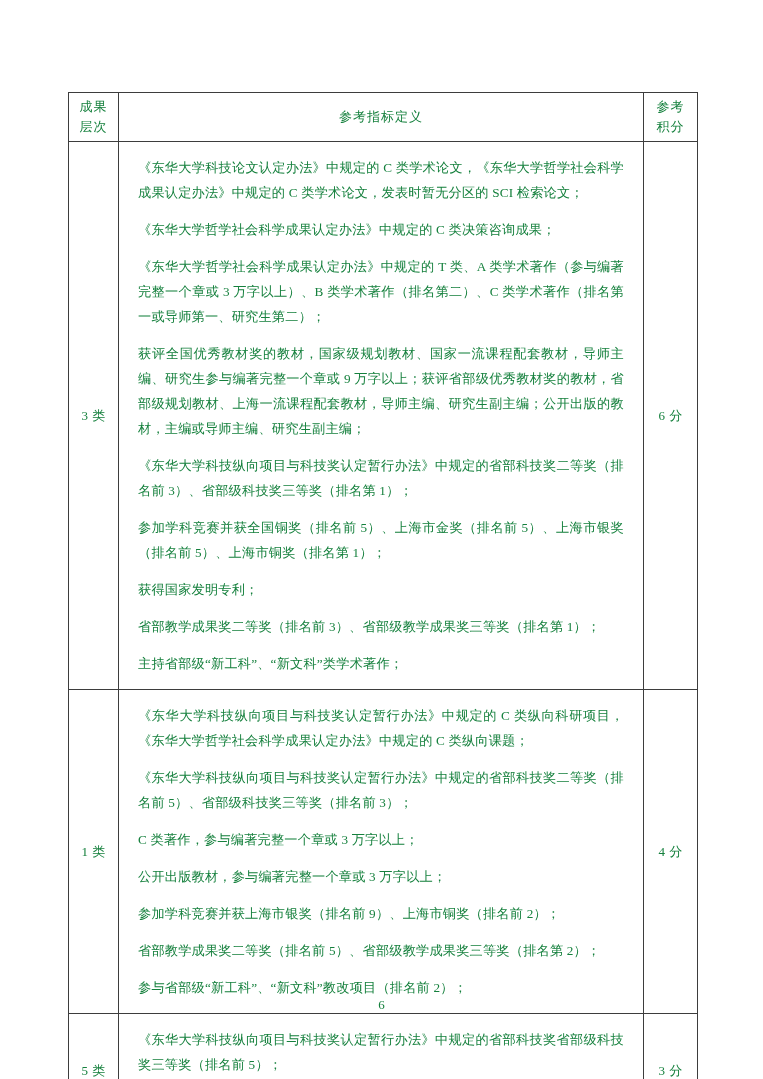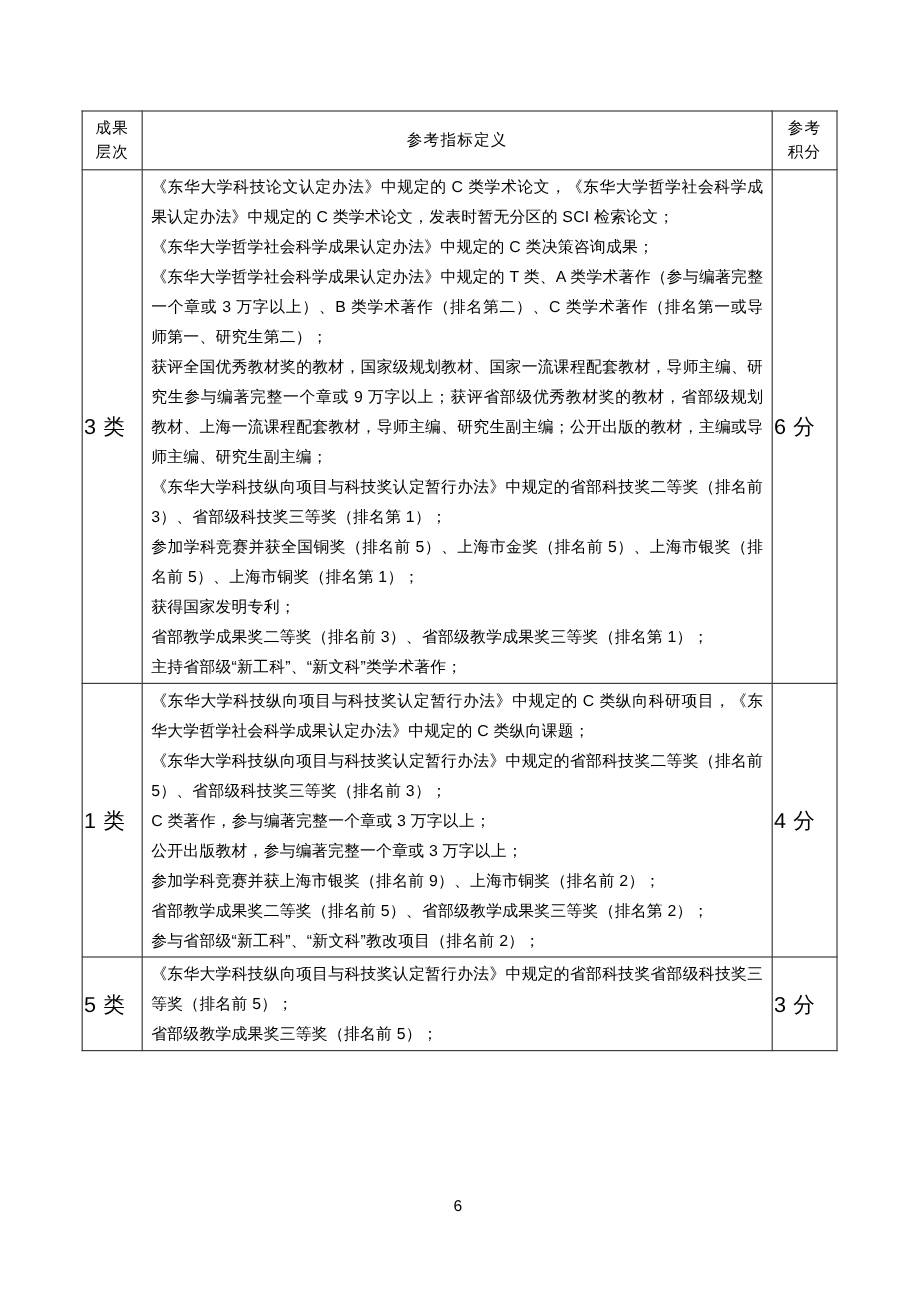--- a/index.html
+++ b/index.html
@@ -5,22 +5,22 @@
   html, body {
     margin: 0;
     padding: 0;
     background: #ffffff;
   }
   .page {
     position: relative;
     width: 763px;
     height: 1079px;
     background: #ffffff;
-    font-family: Liberation Sans, sans-serif;
-    color: #000000;
+    font-family: Liberation Serif, serif;
+    color: #15803d;
     overflow: hidden;
   }
   table.score-table {
     position: absolute;
     left: 68px;
     top: 92px;
     width: 629px;
     border-collapse: collapse;
     table-layout: fixed;
   }
@@ -36,31 +36,31 @@
   th.head-cell {
     height: 46px;
     font-size: 13px;
     line-height: 20px;
     text-align: center;
     vertical-align: middle;
     white-space: pre-line;
     letter-spacing: 1px;
   }
   td.level-cell, td.score-cell {
-    font-size: 18px;
-    text-align: left;
+    font-size: 13px;
+    text-align: center;
     vertical-align: middle;
     letter-spacing: 0.5px;
   }
   td.def-cell {
     padding: 1px 7px;
     vertical-align: middle;
   }
   .para {
-    margin: 0;
+    margin: 12px;
     font-size: 13.2px;
     line-height: 25px;
     text-align: justify;
     letter-spacing: 0.2px;
   }
   .page-number {
     position: absolute;
     left: 0;
     top: 997px;
     width: 100%;

